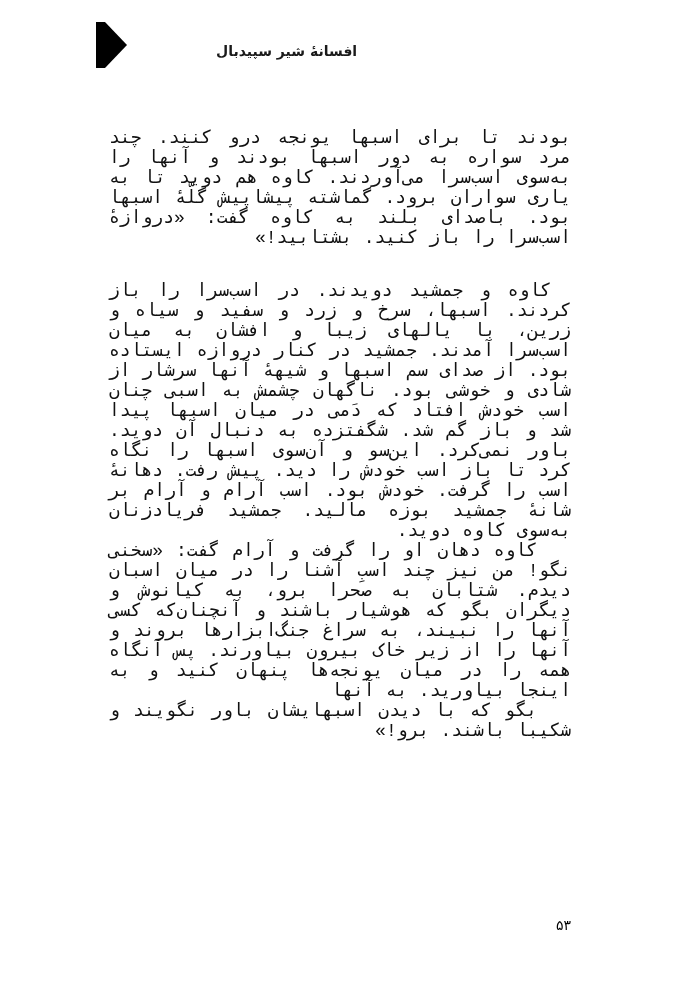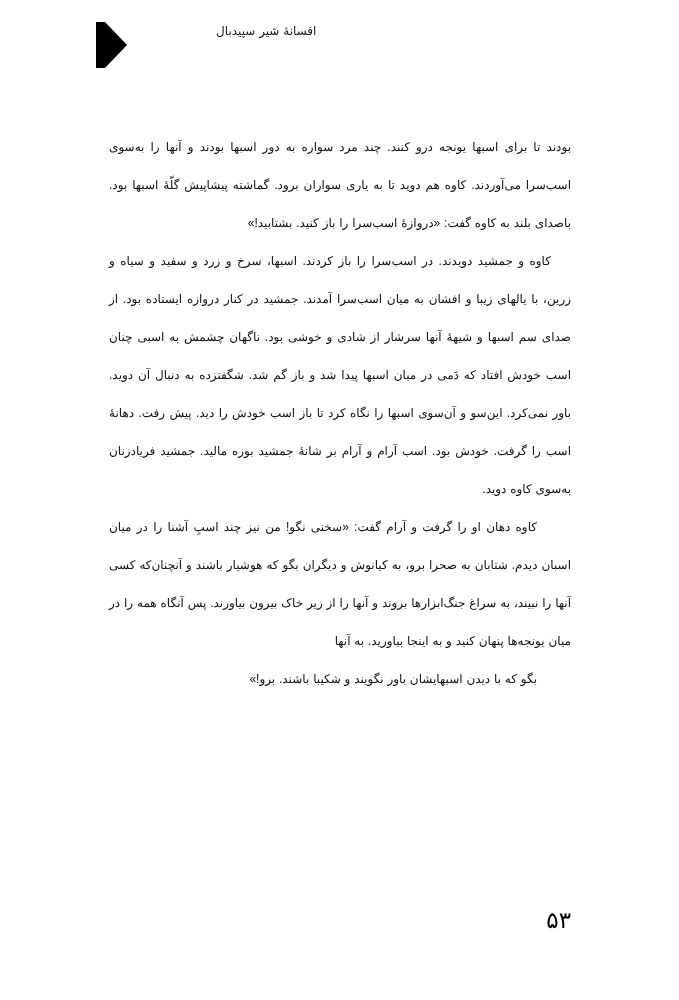--- a/index.html
+++ b/index.html
@@ -30,28 +30,29 @@
     top: 22px;
     right: 96px;
     left: 96px;
     height: 46px;
     display: flex;
     flex-direction: row;
     align-items: flex-start;
     justify-content: flex-end;
   }
   .header-title {
-    font-size: 12px;
+    font-size: 14px;
     letter-spacing: 0.5px;
     color: #1a1a1a;
     line-height: 1;
-    margin-top: 3px;
+    margin-top: 22px;
     margin-left: 120px;
     white-space: nowrap;
     font-family: "DejaVu Sans", "Liberation Sans", sans-serif;
+    font-weight: bold;
   }
   .header-mark {
     position: absolute;
     top: 0;
     left: 0;
     width: 34px;
     height: 46px;
   }
   .header-mark .bar {
     position: absolute;
@@ -77,39 +78,40 @@
     position: absolute;
     top: 128px;
     right: 108px;
     width: 462px;
     text-align: justify;
     text-align-last: right;
     direction: rtl;
   }
   .content p {
     margin: 0 0 0 0;
-    font-size: 12px;
-    line-height: 38px;
+    font-size: 18px;
+    line-height: 20px;
     letter-spacing: 0;
     word-spacing: 0.5px;
-    font-family: Liberation Sans, sans-serif;
+    font-family: Liberation Mono, monospace;
   }
   .content p.indent {
     text-indent: 20px;
+    margin-top: 33px;
   }
   .content p.indent-lg {
     text-indent: 34px;
   }
 
   
   .folio {
     position: absolute;
     bottom: 68px;
     right: 108px;
-    font-size: 23px;
+    font-size: 14px;
     line-height: 1;
     color: #000000;
     font-family: "DejaVu Serif", "Liberation Serif", serif;
   }
 </style>
 </head>
 <body>
 
 <div class="page">
 

